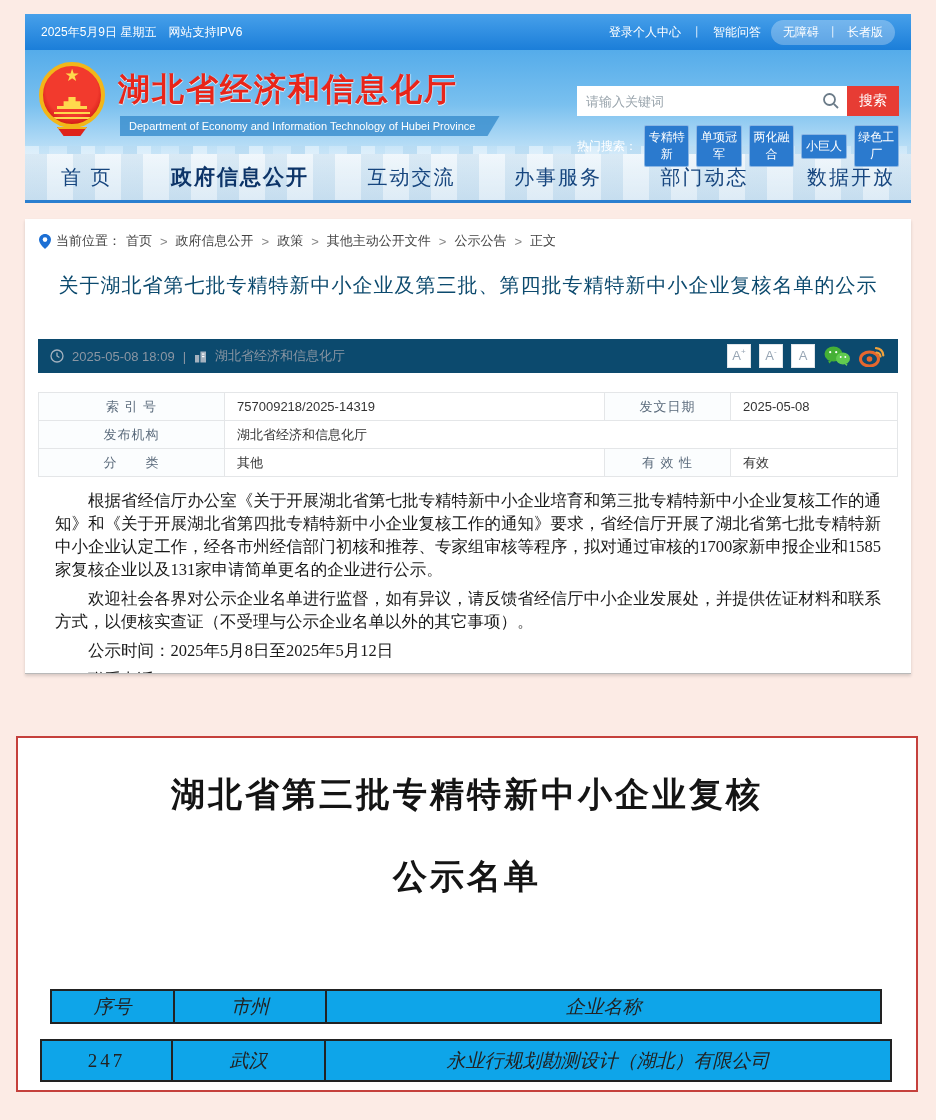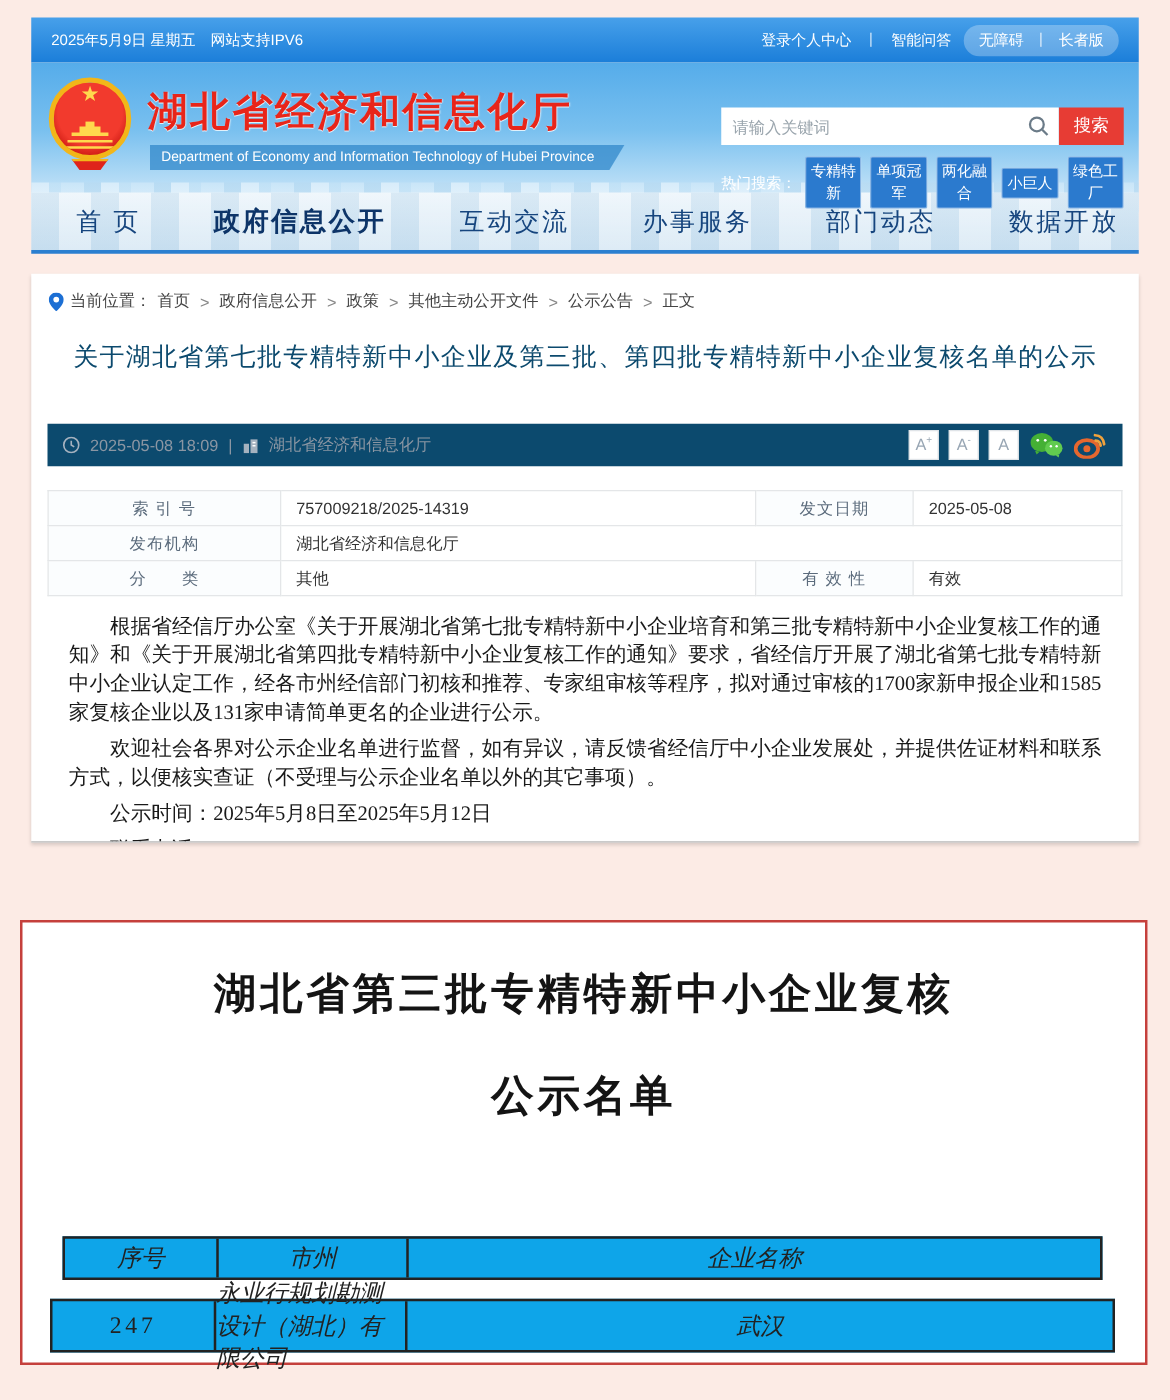--- a/index.html
+++ b/index.html
@@ -283,18 +283,18 @@
     <div class="notice-title l2">公示名单</div>
 
     <div class="n-table n-head">
       <div class="n-cell">序号</div>
       <div class="n-cell">市州</div>
       <div class="n-cell">企业名称</div>
     </div>
 
     <div class="n-table n-row">
       <div class="n-cell">247</div>
+      <div class="n-cell">武汉</div>
       <div class="n-cell">永业行规划勘测设计（湖北）有限公司</div>
-      <div class="n-cell">武汉</div>
     </div>
   </div>
 
 </div>
 
 </body></html>

